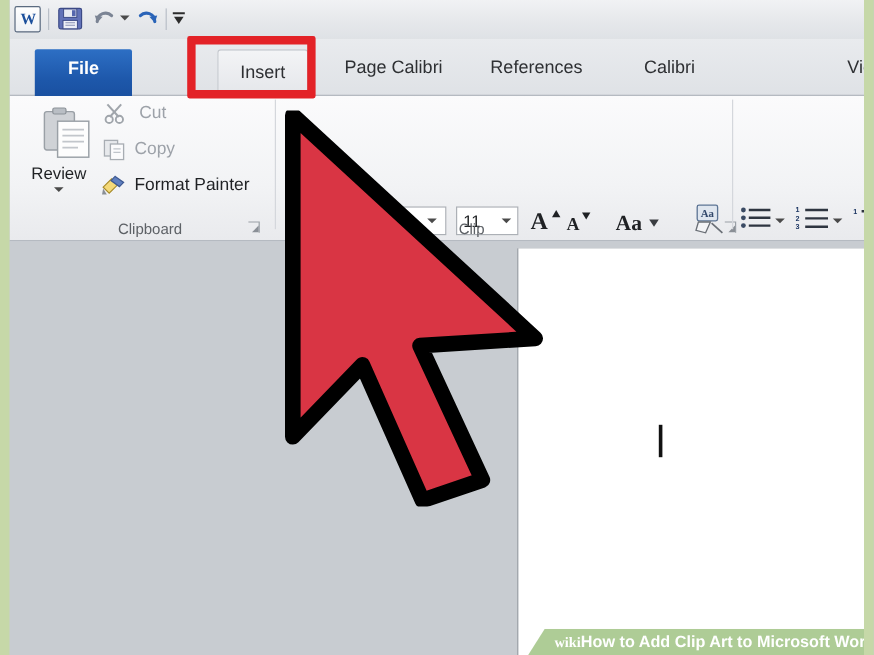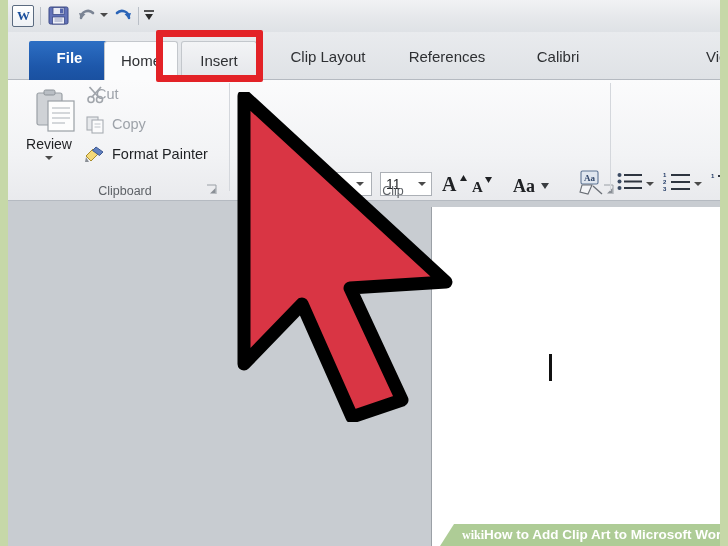--- a/index.html
+++ b/index.html
@@ -137,21 +137,21 @@
   #paste-label {
     position:absolute; left:0; top:52px; width:62px;
     text-align:center; font-size:14px; color:#1f2124;
   }
   #paste-caret { position:absolute; left:27px; top:72px; }
 
   .cb-item {
     position:absolute; font-size:14.5px;
   }
   .cb-ico { position:absolute; width:19px; height:19px; }
-  #cut-label { left:88px; top:6px; color:#9da2a9; }
+  #cut-label { left:108px; top:6px; color:#9da2a9; }
   #copy-label { left:104px; top:36px; color:#9da2a9; }
   #fp-label { left:104px; top:66px; color:#1f2124; }
   #cut-ico { left:78px; top:5px; }
   #copy-ico { left:78px; top:35px; }
   #fp-ico { left:76px; top:65px; }
 
   
   .combo {
     position:absolute;
     background:#ffffff;
@@ -282,23 +282,22 @@
       <div class="qat-icon qat-more">
         <svg viewBox="0 0 14 20" width="14" height="20">
           <line x1="2" y1="5" x2="12" y2="5" stroke="#2c2c2c" stroke-width="1.6"></line>
           <path d="M3 8 L11 8 L7 14 Z" fill="#2c2c2c"></path>
         </svg>
       </div>
     </div>
 
     <div id="tab-row">
       <div class="tab" id="tab-file">File</div>
-      <div class="tab" id="tab-home">Home</div>
       <div class="tab" id="tab-insert">Insert</div>
-      <div class="tab" id="tab-pagelayout">Clip Layout</div>
+      <div class="tab" id="tab-pagelayout">Page Calibri</div>
       <div class="tab" id="tab-references">References</div>
       <div class="tab" id="tab-mailings">Calibri</div>
       <div class="tab" id="tab-view">View</div>
     </div>
 
     <div id="insert-highlight"></div>
 
     <div id="ribbon">
 
       <div id="paste-btn">

